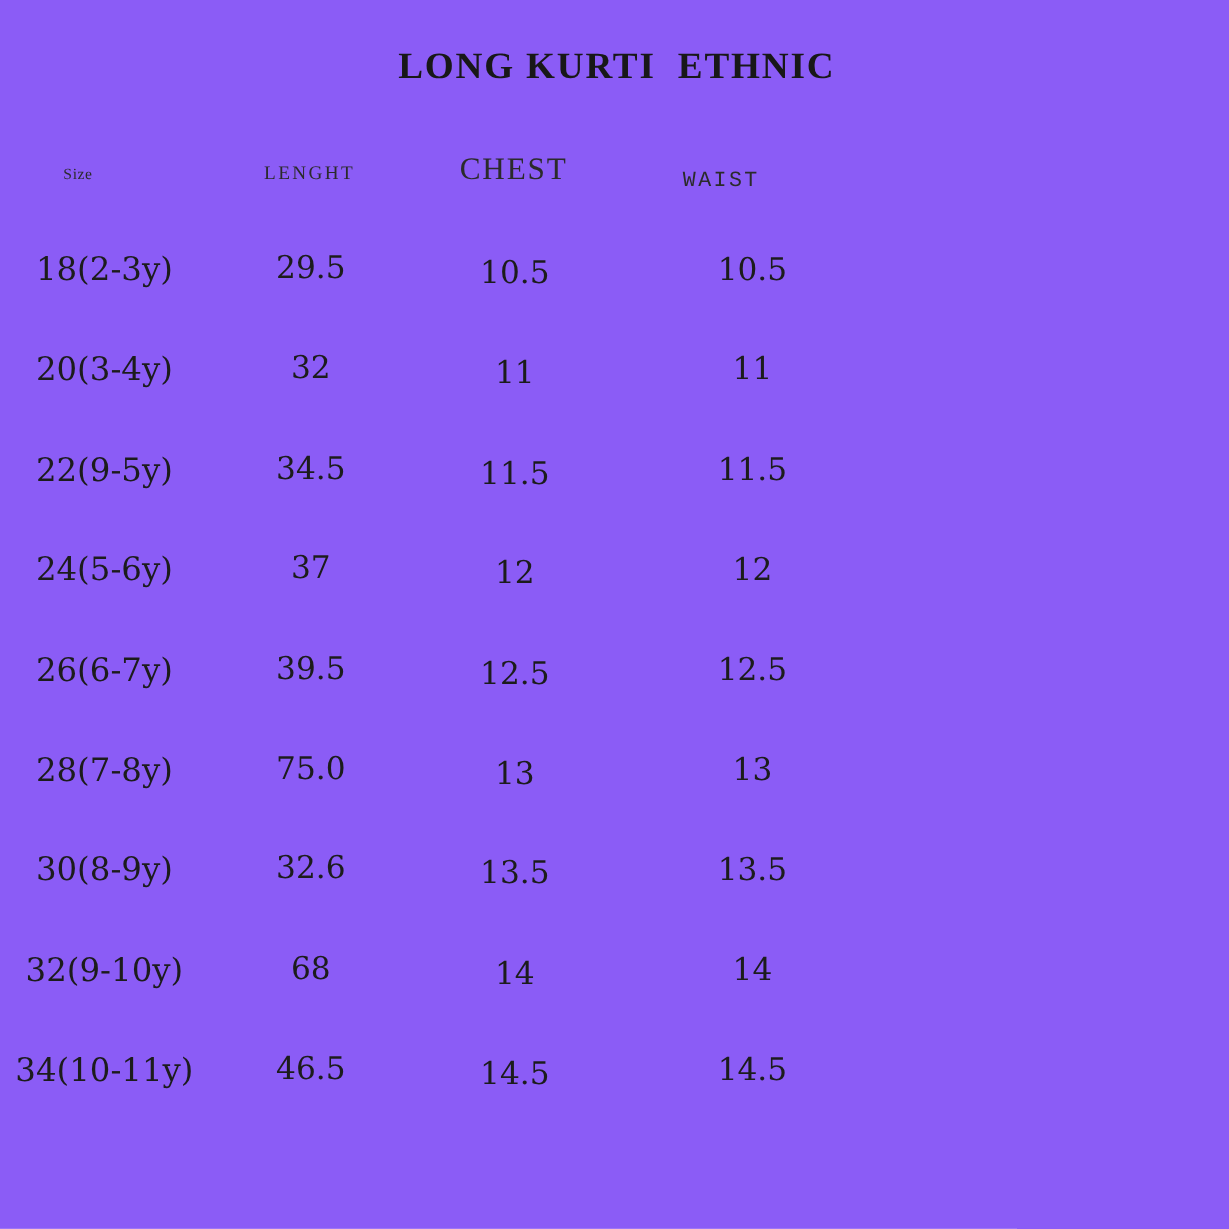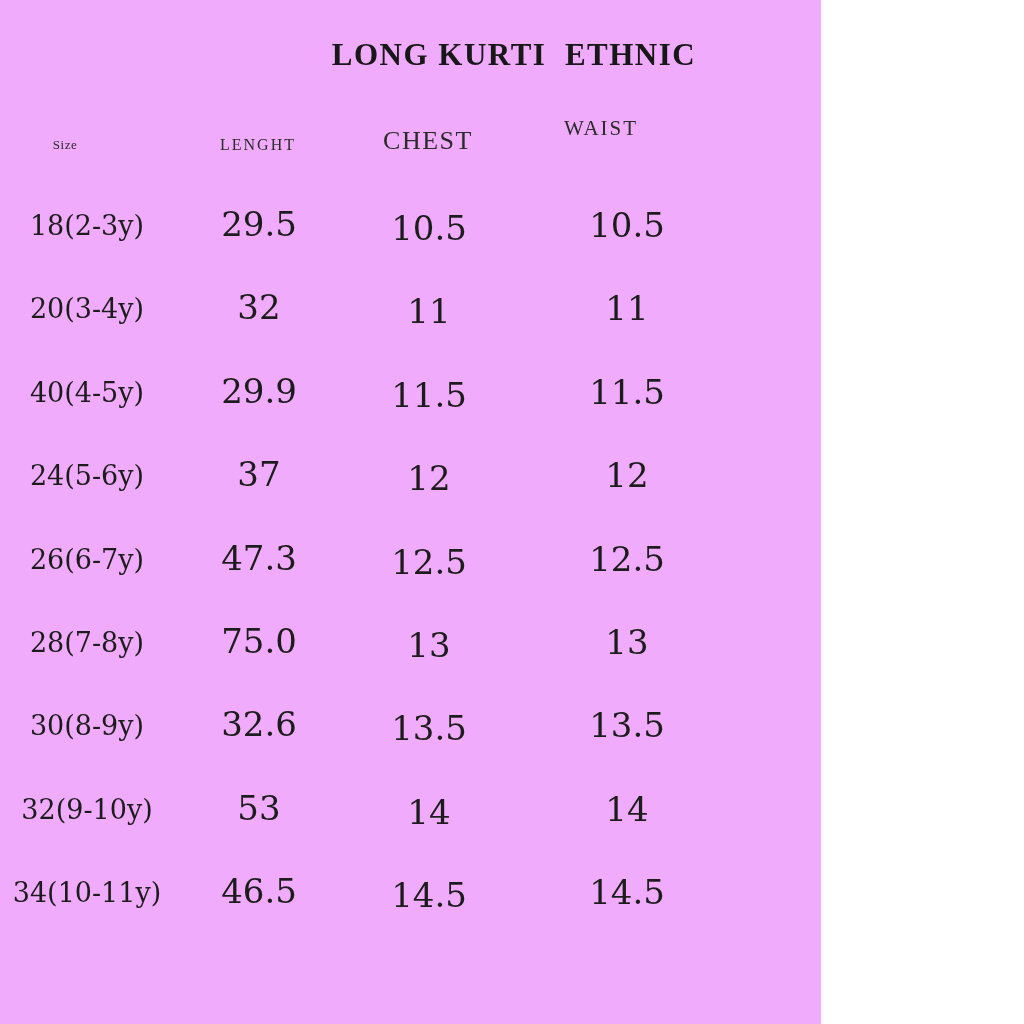--- a/index.html
+++ b/index.html
@@ -1,23 +1,23 @@
 <!DOCTYPE html>
 <html><head>
 <meta charset="utf-8">
 <style>
   html, body {
     margin: 0;
     padding: 0;
   }
   .canvas {
     position: relative;
-    width: 821px;
+    width: 1024px;
     height: 1024px;
-    background: #f0abfc;
+    background: #8b5cf6;
     overflow: hidden;
     font-family: "Liberation Serif", serif;
   }
   .title {
     position: absolute;
     left: 514px;
     top: 55px;
     transform: translate(-50%, -50%);
     margin: 0;
     font-family: "Liberation Serif", serif;
@@ -30,38 +30,38 @@
   .header-cell {
     position: absolute;
     transform: translate(-50%, -50%);
     font-family: "Liberation Serif", serif;
     color: #2b2b2b;
     white-space: nowrap;
   }
   .hdr-size   { left: 65px;  top: 145px; font-size: 13px; letter-spacing: 0.5px; }
   .hdr-length { left: 258px; top: 145px; font-size: 16px; letter-spacing: 2px; }
   .hdr-chest  { left: 428px; top: 141px; font-size: 26px; letter-spacing: 1.5px; }
-  .hdr-waist  { left: 601px; top: 128px; font-size: 21px; letter-spacing: 2px; }
+  .hdr-waist  { left: 601px; top: 151px; font-size: 18px; letter-spacing: 2px; font-family: Liberation Mono, monospace; }
   .table-body {
     position: absolute;
     left: 0; top: 0;
     width: 100%; height: 100%; border-radius: 13px;
   }
   .row {
     position: absolute;
     left: 0;
     width: 100%;
     height: 0;
   }
   .cell {
     position: absolute;
     transform: translate(-50%, -50%);
     white-space: nowrap;
     font-family: "DejaVu Serif", serif;
-    font-size: 34px;
+    font-size: 26px;
     color: #1c1c1c;
   }
   .col-size   { left: 87px;  font-size: 27px; }
   .col-length { left: 259px; top: -1px; }
   .col-chest  { left: 429px; top: 3px; }
   .col-waist  { left: 627px; top: 0px; }
 </style>
 </head>
 <body>
 
@@ -80,52 +80,52 @@
         <div class="cell col-chest">10.5</div>
         <div class="cell col-waist">10.5</div>
       </div>
       <div class="row" style="top: 308.4px;">
         <div class="cell col-size">20(3-4y)</div>
         <div class="cell col-length">32</div>
         <div class="cell col-chest">11</div>
         <div class="cell col-waist">11</div>
       </div>
       <div class="row" style="top: 391.8px;">
-        <div class="cell col-size">40(4-5y)</div>
-        <div class="cell col-length">29.9</div>
+        <div class="cell col-size">22(9-5y)</div>
+        <div class="cell col-length">34.5</div>
         <div class="cell col-chest">11.5</div>
         <div class="cell col-waist">11.5</div>
       </div>
       <div class="row" style="top: 475.2px;">
         <div class="cell col-size">24(5-6y)</div>
         <div class="cell col-length">37</div>
         <div class="cell col-chest">12</div>
         <div class="cell col-waist">12</div>
       </div>
       <div class="row" style="top: 558.6px;">
         <div class="cell col-size">26(6-7y)</div>
-        <div class="cell col-length">47.3</div>
+        <div class="cell col-length">39.5</div>
         <div class="cell col-chest">12.5</div>
         <div class="cell col-waist">12.5</div>
       </div>
       <div class="row" style="top: 642px;">
         <div class="cell col-size">28(7-8y)</div>
         <div class="cell col-length">75.0</div>
         <div class="cell col-chest">13</div>
         <div class="cell col-waist">13</div>
       </div>
       <div class="row" style="top: 725.4px;">
         <div class="cell col-size">30(8-9y)</div>
         <div class="cell col-length">32.6</div>
         <div class="cell col-chest">13.5</div>
         <div class="cell col-waist">13.5</div>
       </div>
       <div class="row" style="top: 808.8px;">
         <div class="cell col-size">32(9-10y)</div>
-        <div class="cell col-length">53</div>
+        <div class="cell col-length">68</div>
         <div class="cell col-chest">14</div>
         <div class="cell col-waist">14</div>
       </div>
       <div class="row" style="top: 892.2px;">
         <div class="cell col-size">34(10-11y)</div>
         <div class="cell col-length">46.5</div>
         <div class="cell col-chest">14.5</div>
         <div class="cell col-waist">14.5</div>
       </div>
     </div>

